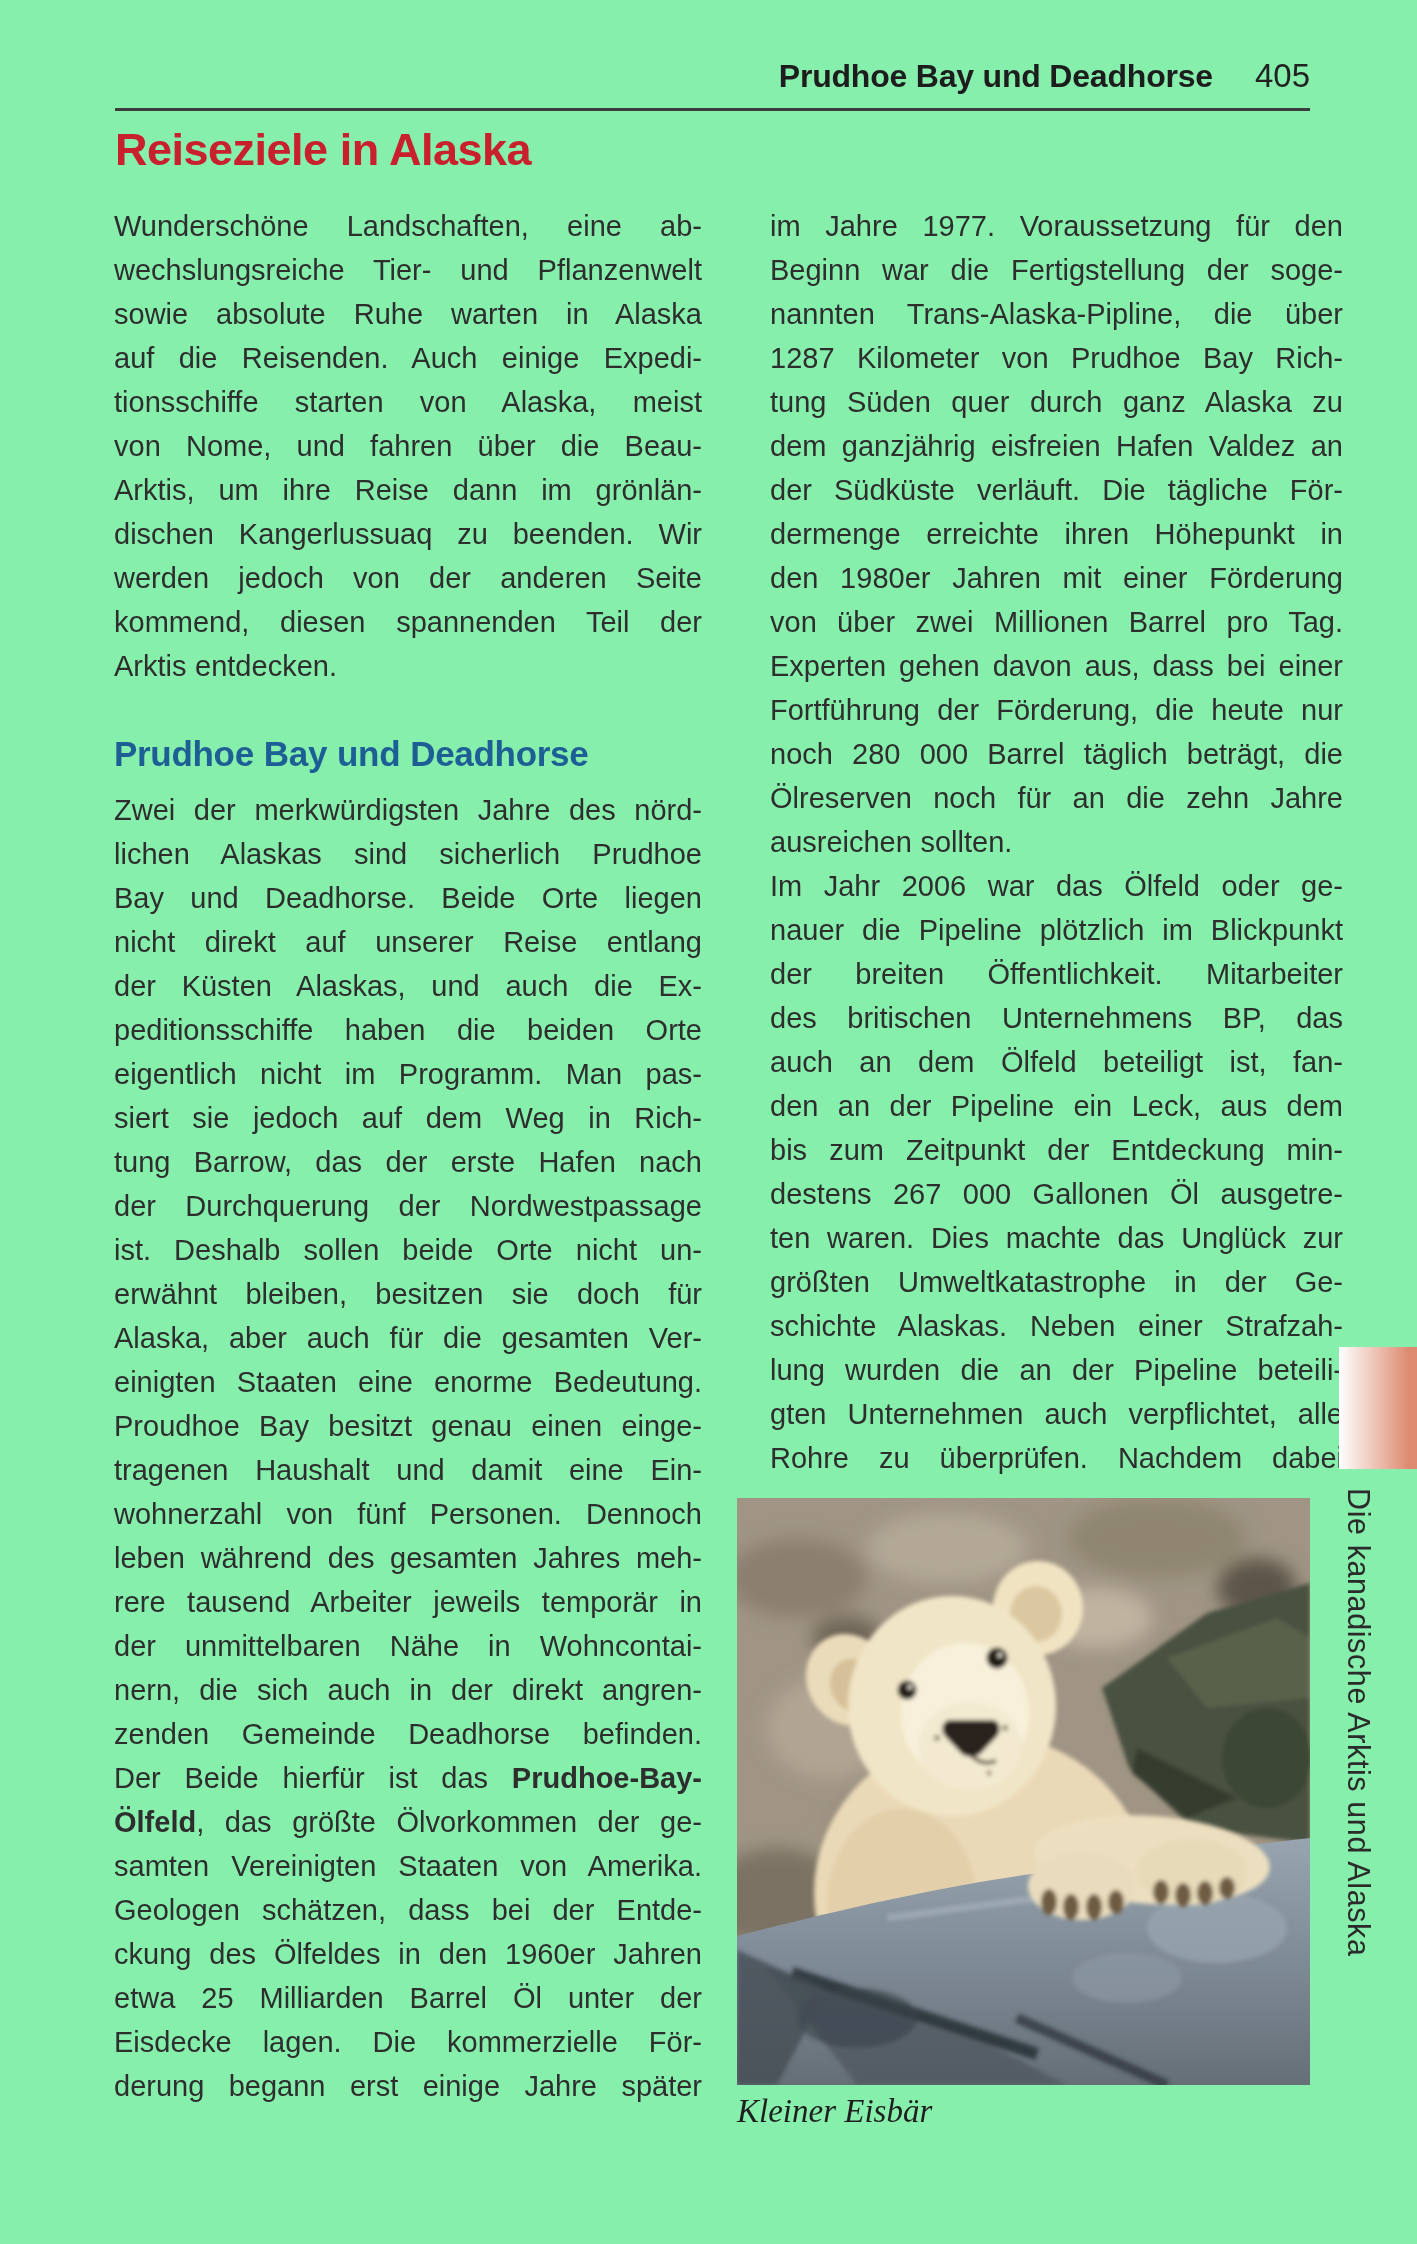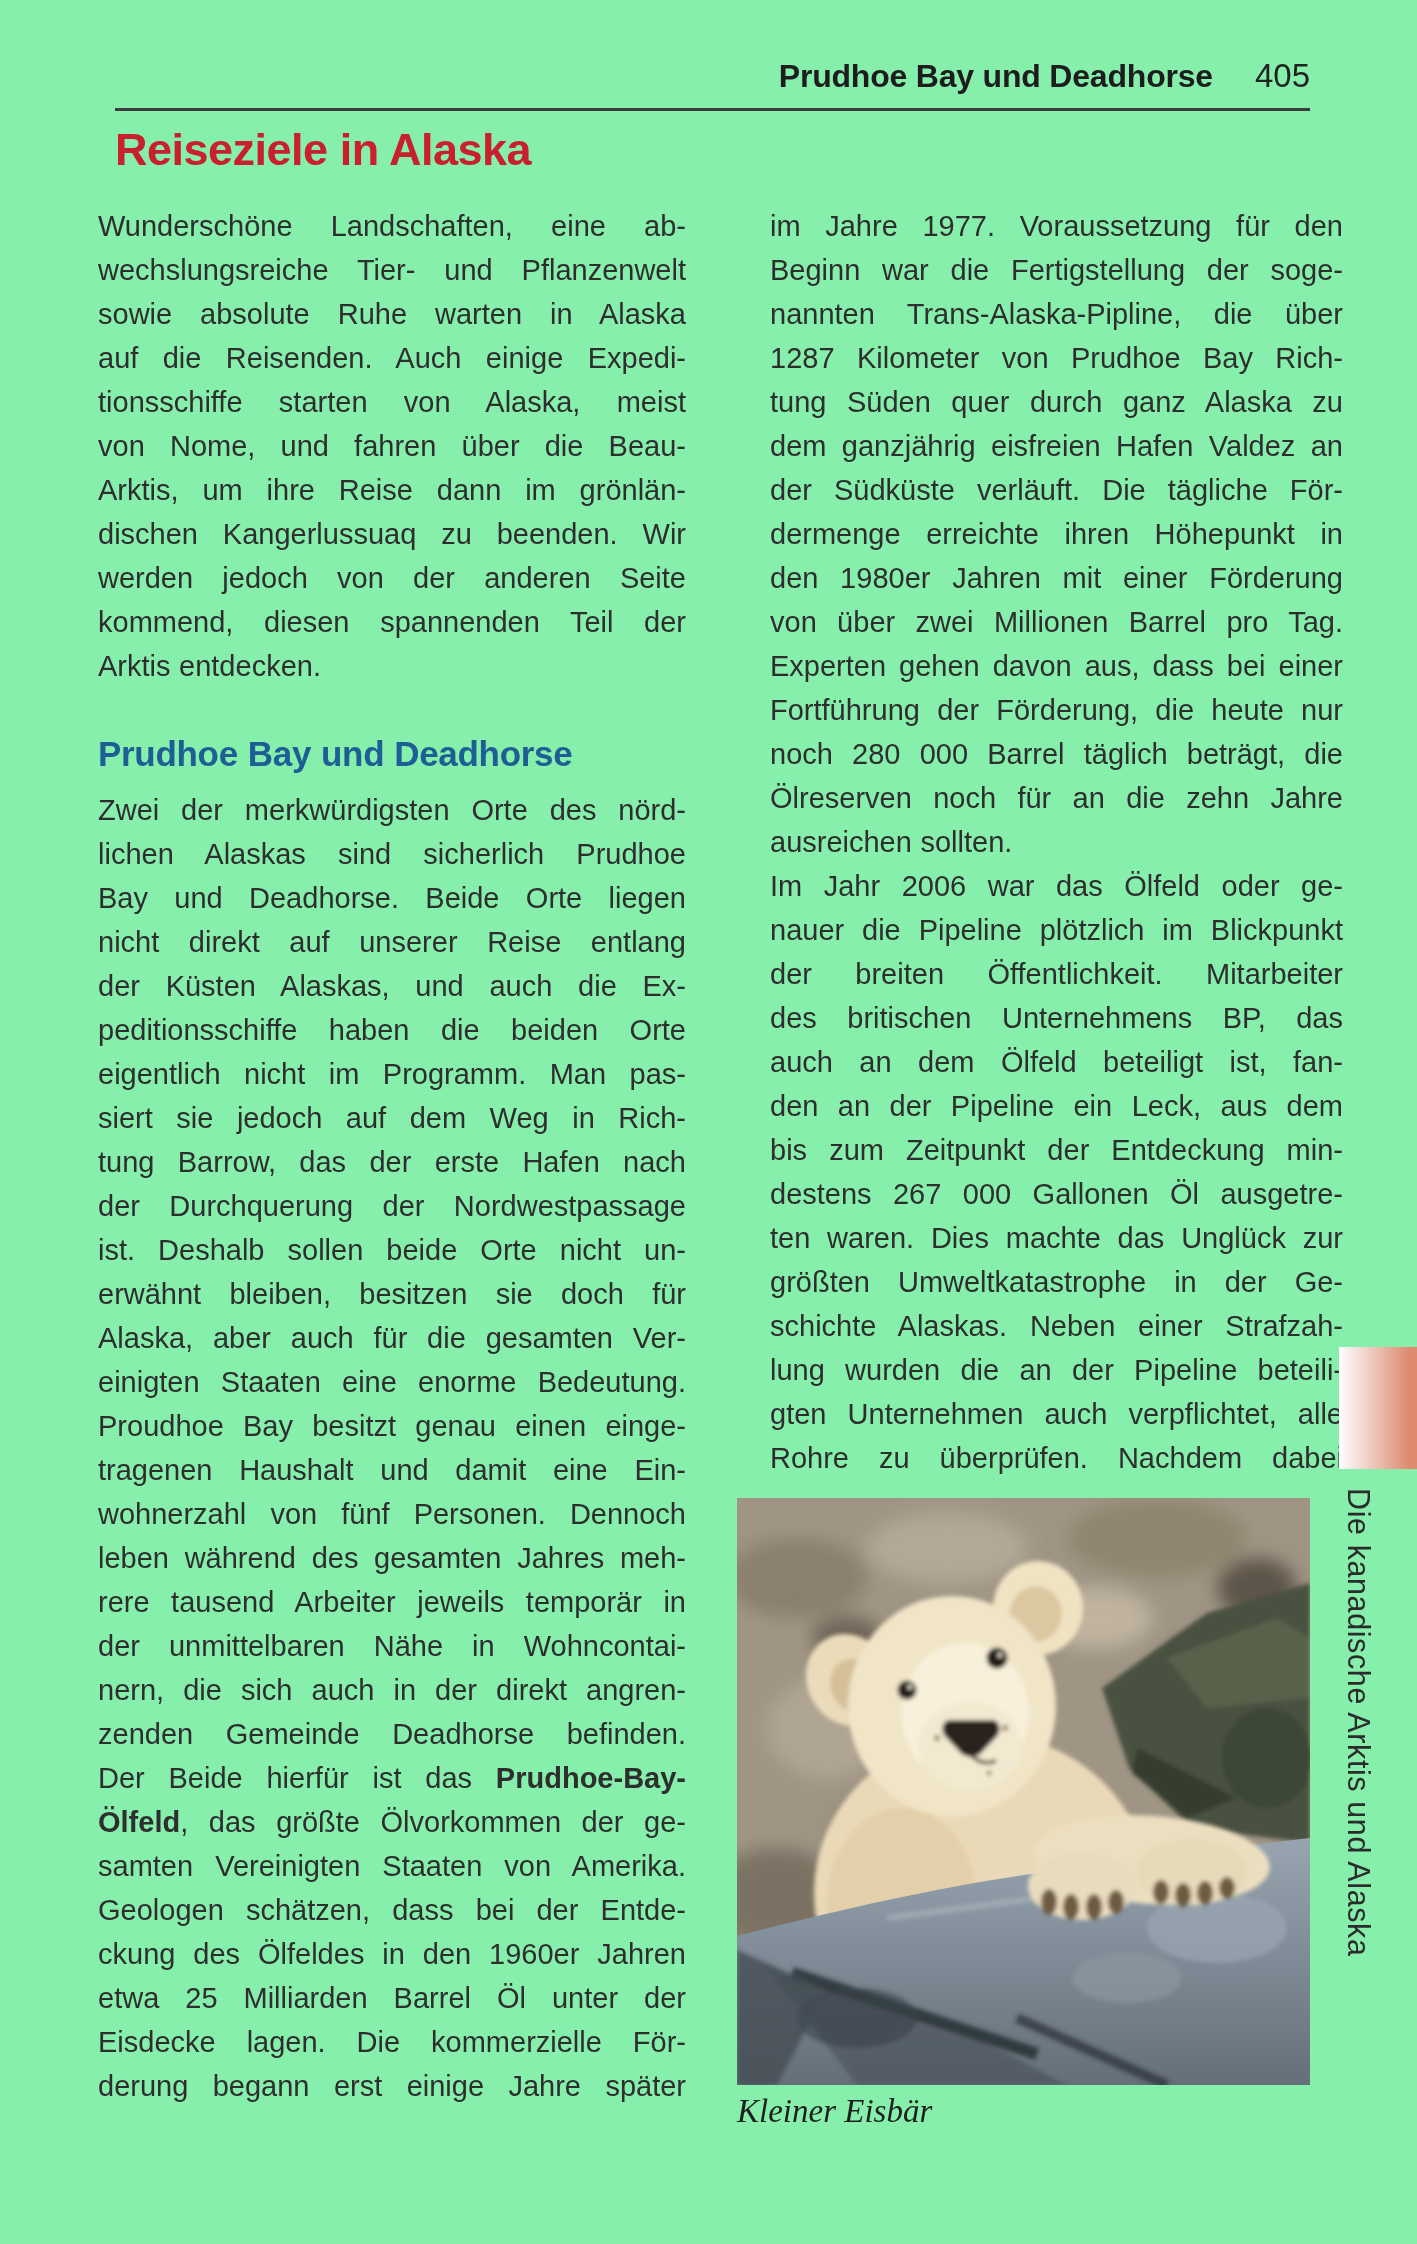--- a/index.html
+++ b/index.html
@@ -28,21 +28,21 @@
     position:absolute;top:124px;left:115px;
     font-size:45px;font-weight:700;letter-spacing:-0.5px;
   }
   
   .col{
     position:absolute;top:204px;
     font-size:29px;line-height:44px;
     color:#2e2e2e;
     word-spacing:0.5px;
   }
-  .col-left{left:98px;width:588px;}
+  .col-left{left:114px;width:588px;}
   .col-right{left:737px;width:573px;margin-left:33px;}
   .tline{text-align:justify;text-align-last:justify;white-space:normal;}
   .tline.lastline{text-align:justify;text-align-last:left;}
   .tline .b{font-weight:700;}
   .subhead{
     font-size:35px;font-weight:700;line-height:48px;
     margin-top:42px;margin-bottom:10px;
     letter-spacing:-0.3px;
   }
   
@@ -88,21 +88,21 @@
         <div class="tline"><span>tionsschiffe starten von Alaska, meist</span></div>
         <div class="tline"><span>von Nome, und fahren über die Beau-</span></div>
         <div class="tline"><span>Arktis, um ihre Reise dann im grönlän-</span></div>
         <div class="tline"><span>dischen Kangerlussuaq zu beenden. Wir</span></div>
         <div class="tline"><span>werden jedoch von der anderen Seite</span></div>
         <div class="tline"><span>kommend, diesen spannenden Teil der</span></div>
         <div class="tline lastline"><span>Arktis entdecken.</span></div>
       </div>
     <div class="subhead" id="subhead" style="color: rgb(29, 95, 149);">Prudhoe Bay und Deadhorse</div>
     <div>
-        <div class="tline"><span>Zwei der merkwürdigsten Orte des nörd-</span></div>
+        <div class="tline"><span>Zwei der merkwürdigsten Jahre des nörd-</span></div>
         <div class="tline"><span>lichen Alaskas sind sicherlich Prudhoe</span></div>
         <div class="tline"><span>Bay und Deadhorse. Beide Orte liegen</span></div>
         <div class="tline"><span>nicht direkt auf unserer Reise entlang</span></div>
         <div class="tline"><span>der Küsten Alaskas, und auch die Ex-</span></div>
         <div class="tline"><span>peditionsschiffe haben die beiden Orte</span></div>
         <div class="tline"><span>eigentlich nicht im Programm. Man pas-</span></div>
         <div class="tline"><span>siert sie jedoch auf dem Weg in Rich-</span></div>
         <div class="tline"><span>tung Barrow, das der erste Hafen nach</span></div>
         <div class="tline"><span>der Durchquerung der Nordwestpassage</span></div>
         <div class="tline"><span>ist. Deshalb sollen beide Orte nicht un-</span></div>

